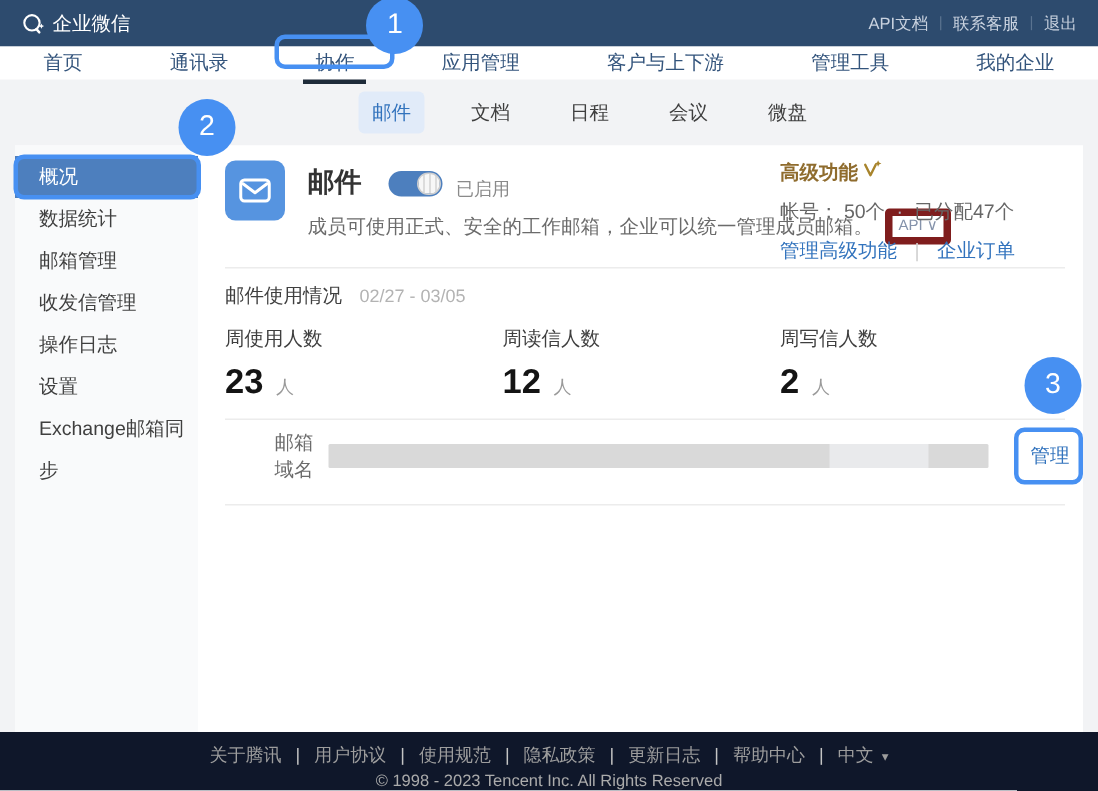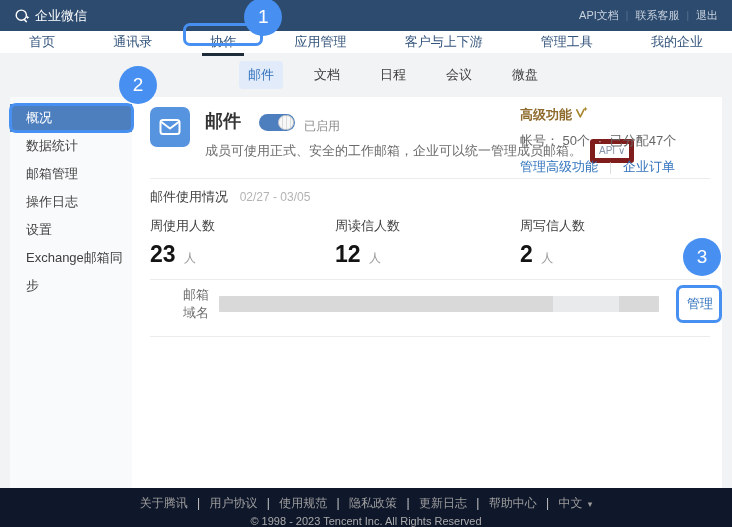--- a/index.html
+++ b/index.html
@@ -51,21 +51,21 @@
   .desc-row { margin-top:4px; display:flex; align-items:center; }
   .app-desc { font-size:13px; color:#6b6b6b; }
   .api-badge { margin-left:8px; font-size:10px; color:#8593ab; border:5px solid #7f1d1d;
                border-radius:3px; padding:0 4px; line-height:14px; cursor:pointer; white-space:nowrap; }
 
   
   .premium { position:absolute; left:388px; top:9px; font-size:13px; }
   .premium-title { display:flex; gap:3px; color:#8f6c2e; font-weight:bold; }
   .premium-accounts { margin-top:8px; color:#666; }
   .dot-sep { color:#b0b8c6; margin:0 4px; }
-  .premium-links { margin-top:8px;font-family:Liberation Serif, serif; }
+  .premium-links { margin-top:8px; }
   .premium-links a, .manage-link { color:#3273bd; text-decoration:none; cursor:pointer; }
   .link-sep { color:#d0d0d0; margin:0 8px; }
 
   .divider { position:absolute; left:18px; right:12px; height:1px; background:#ececec; }
 
   
   .usage-title { position:absolute; left:18px; top:91px; font-size:13px; color:#3f3f3f; }
   .usage-date { font-size:12px; color:#b3b3b3; margin-left:8px; }
   .stats { position:absolute; left:18px; top:120px; display:flex; }
   .stat { width:185px; }
@@ -169,20 +169,23 @@
         <span class="ann-box ann-box2"></span>
         <span class="ann-circle circle2">2</span>
       </div>
       <div class="side-item">
         <span>数据统计</span>
       </div>
       <div class="side-item">
         <span>邮箱管理</span>
       </div>
       <div class="side-item">
+        <span>收发信管理</span>
+      </div>
+      <div class="side-item">
         <span>操作日志</span>
       </div>
       <div class="side-item">
         <span>设置</span>
       </div>
       <div class="side-item">
         <span>Exchange邮箱同步</span>
       </div>
     </aside>
 

